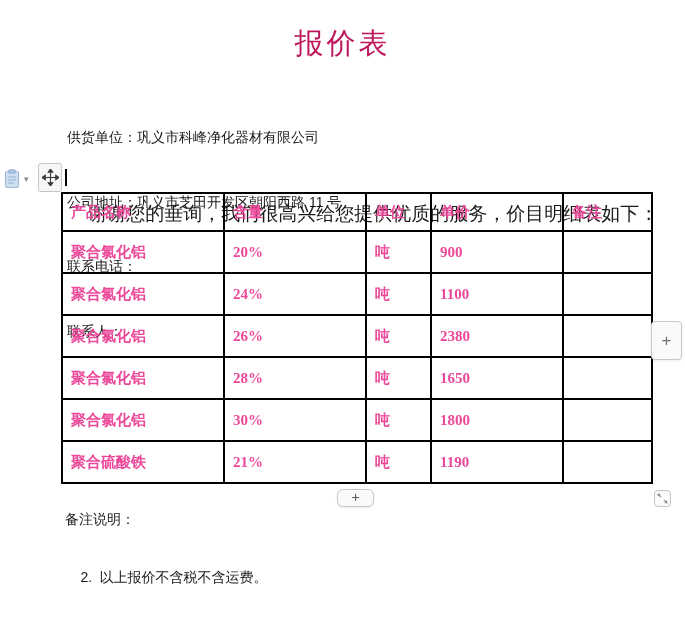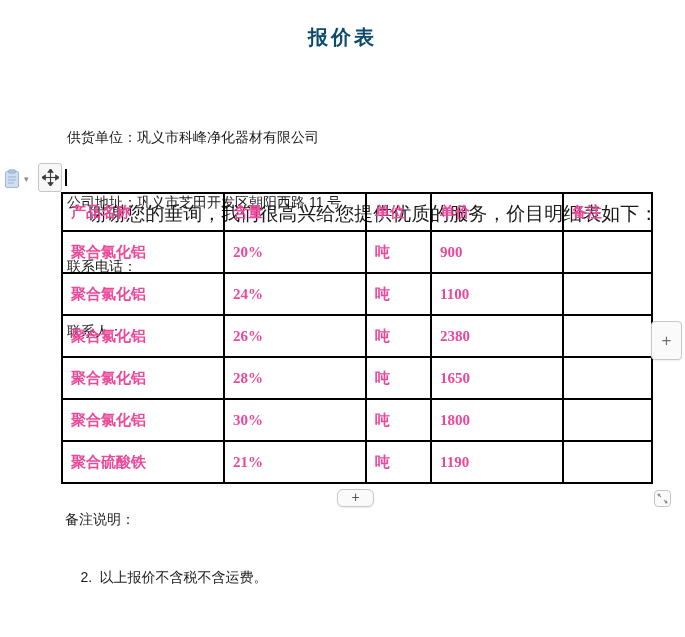--- a/index.html
+++ b/index.html
@@ -1,22 +1,22 @@
 <!DOCTYPE html>
 <html><head>
 <meta charset="utf-8">
 <style>
   html,body{margin:0;padding:0;background:#fff;}
   .page{position:relative;width:685px;height:637px;background:#ffffff;overflow:hidden;
         font-family:"Liberation Sans","DejaVu Sans",sans-serif;color:#1a1a1a;}
 
   
   .doc-title{position:absolute;top:24px;left:0;width:100%;margin:0;text-align:center;
-             font-family:"Liberation Serif","DejaVu Serif",serif;font-weight:bold;
-             font-size:20px;letter-spacing:3px;color:#0c4a6e;}
+             font-family:"Liberation Serif","DejaVu Serif",serif;font-weight:normal;
+             font-size:29px;letter-spacing:3px;color:#be185d;}
 
   
   .info-block{position:absolute;left:67px;top:84px;font-size:14px;line-height:21.5px;white-space:pre;}
   .intro-wrap{position:absolute;left:67px;top:169px;font-size:19px;line-height:18px;white-space:pre;}
   .caret-bar{position:absolute;left:-2px;top:0px;width:2px;height:17px;background:#000;}
 
   
   .paste-ctrl{position:absolute;left:4px;top:168px;width:34px;height:22px;display:flex;align-items:center;}
   .paste-ctrl .caret{font-size:9px;color:#8a8a8a;margin-left:3px;}
   .move-handle{position:absolute;left:38px;top:163px;width:24px;height:29px;

